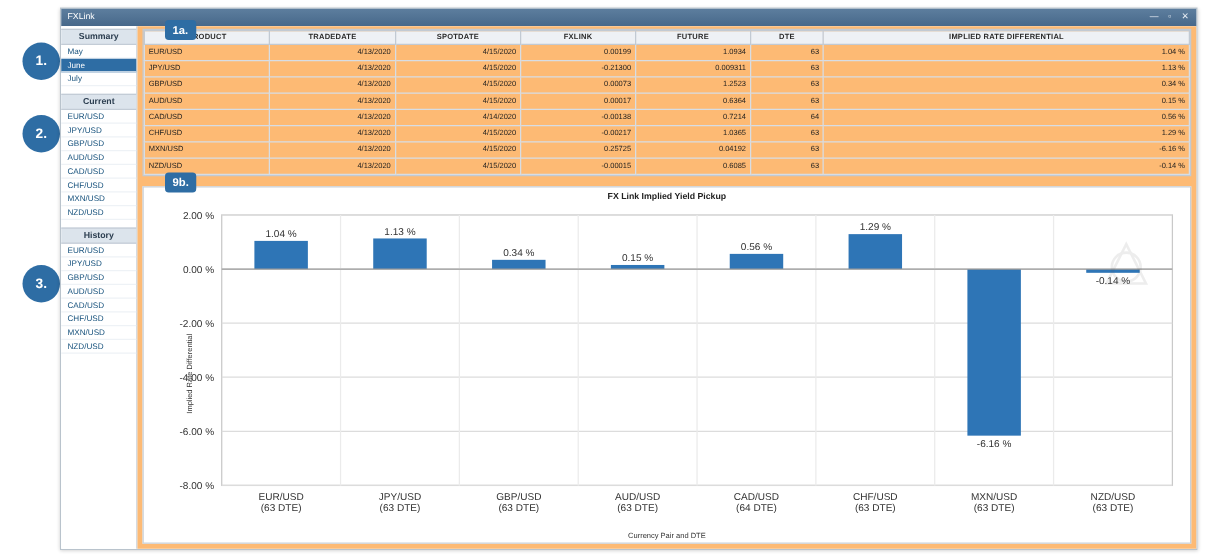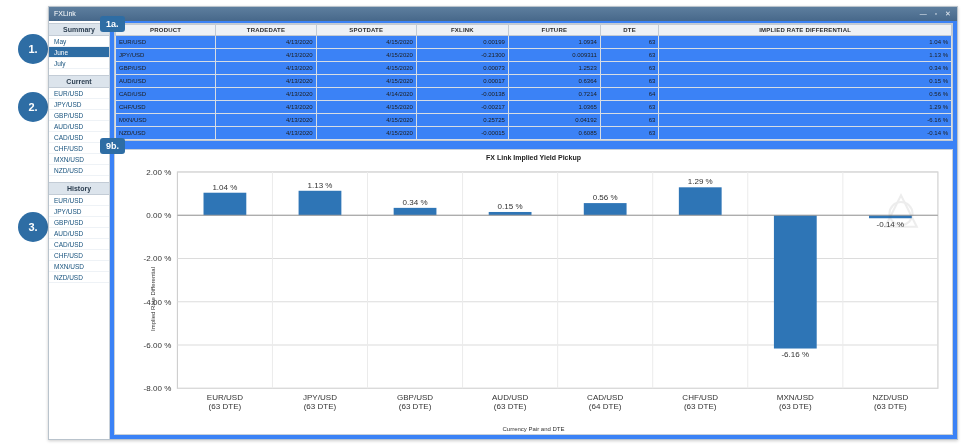--- a/index.html
+++ b/index.html
@@ -82,21 +82,21 @@
   .side-item.selected {
     background: #2e6da4;
     color: #ffffff;
   }
   .side-spacer { height: 6px; }
 
   
   .main {
     flex: 1;
     position: relative;
-    background: #3b82f6;
+    background: #fdba74;
     padding: 0;
   }
 
   
   .tablewrap {
     margin: 2px 4px 0 4px;
     border: 1px solid #c2cad3;
   }
   table.fx {
     border-collapse: collapse;
@@ -187,20 +187,21 @@
     justify-content: center;
   }
   .badge-tab {
     position: absolute;
     background: #2e6da4;
     color: #ffffff;
     font-size: 9px;
     font-weight: bold;
     padding: 3px 6px 3px 6px;
     border-radius: 3px;
+    margin-left: 32px;
   }
 </style>
 </head>
 <body>
 
 <div id="app">
 
   <div class="badge-round" style="left:18px; top:34px;">1.</div>
   <div class="badge-round" style="left:18px; top:92px;">2.</div>
   <div class="badge-round" style="left:18px; top:212px;">3.</div>

